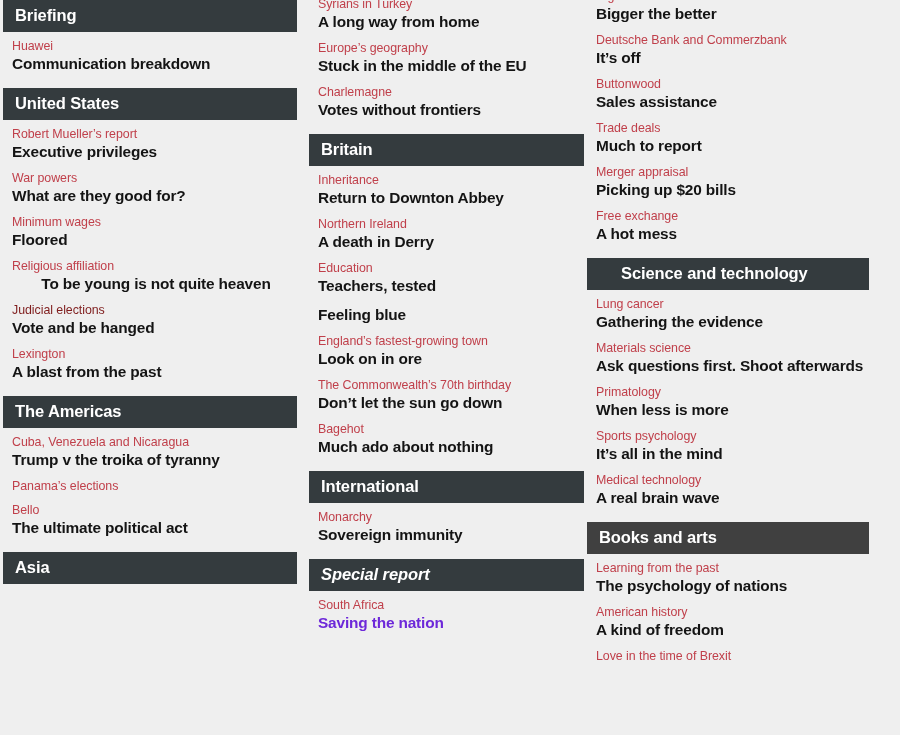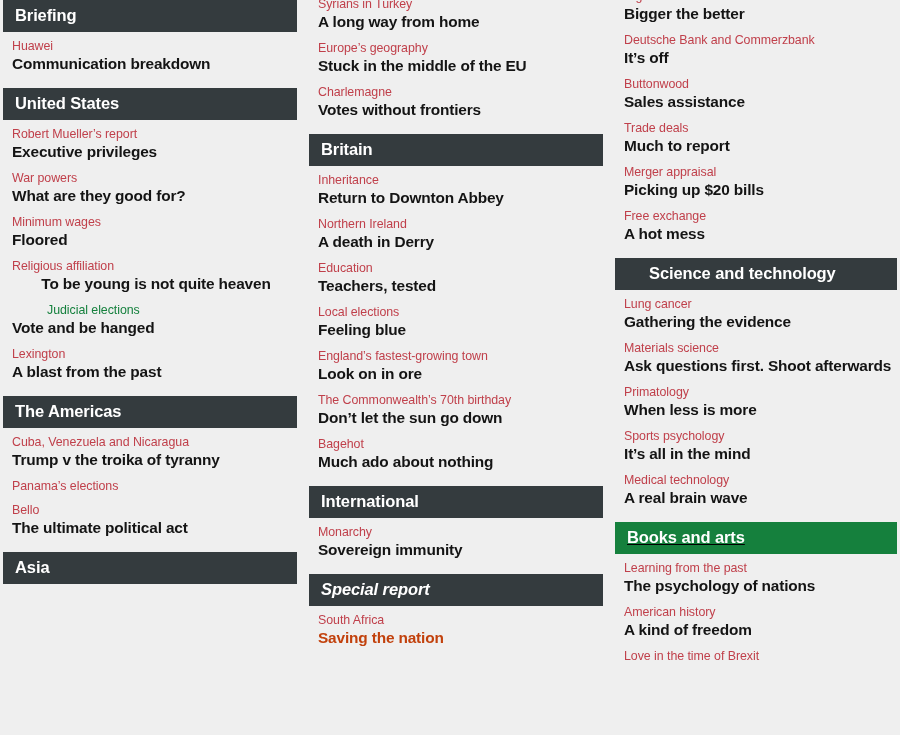--- a/index.html
+++ b/index.html
@@ -28,21 +28,21 @@
   .column {
     position: absolute;
     top: 0;
     overflow: hidden;
     height: 735px;
   }
 
   
   #col-0 { left: 0px;   width: 300px; }
   #col-1 { left: 306px; width: 300px; }
-  #col-2 { left: 612px; width: 288px; }
+  #col-2 { left: 584px; width: 288px; }
 
   .col-inner {
     position: relative;
   }
 
   .section {
     display: block;
   }
 
   .section-header {
@@ -138,21 +138,21 @@
             </li>
             <li class="article">
               <span class="kicker" style="color: rgb(192, 64, 75);">Minimum wages</span>
               <span class="headline" style="color: rgb(20, 20, 20);">Floored</span>
             </li>
             <li class="article">
               <span class="kicker" style="color: rgb(192, 64, 75);">Religious affiliation</span>
               <span class="headline" style="color: rgb(20, 20, 20); text-align: center;">To be young is not quite heaven</span>
             </li>
             <li class="article">
-              <span class="kicker" style="color: #15803d; margin-left: 35px;">Judicial elections</span>
+              <span class="kicker" style="color: #7f1d1d;">Judicial elections</span>
               <span class="headline" style="color: rgb(20, 20, 20);">Vote and be hanged</span>
             </li>
             <li class="article">
               <span class="kicker" style="color: rgb(192, 64, 75);">Lexington</span>
               <span class="headline" style="color: rgb(20, 20, 20);">A blast from the past</span>
             </li>
           </ul>
         </div>
         <div class="section">
           <div class="section-header" style="background: rgb(52, 59, 62);">
@@ -209,21 +209,20 @@
             </li>
             <li class="article">
               <span class="kicker" style="color: rgb(192, 64, 75);">Northern Ireland</span>
               <span class="headline" style="color: rgb(20, 20, 20);">A death in Derry</span>
             </li>
             <li class="article">
               <span class="kicker" style="color: rgb(192, 64, 75);">Education</span>
               <span class="headline" style="color: rgb(20, 20, 20);">Teachers, tested</span>
             </li>
             <li class="article">
-              <span class="kicker" style="color: rgb(192, 64, 75);">Local elections</span>
               <span class="headline" style="color: rgb(20, 20, 20);">Feeling blue</span>
             </li>
             <li class="article">
               <span class="kicker" style="color: rgb(192, 64, 75);">England’s fastest-growing town</span>
               <span class="headline" style="color: rgb(20, 20, 20);">Look on in ore</span>
             </li>
             <li class="article">
               <span class="kicker" style="color: rgb(192, 64, 75);">The Commonwealth’s 70th birthday</span>
               <span class="headline" style="color: rgb(20, 20, 20);">Don’t let the sun go down</span>
             </li>
@@ -244,21 +243,21 @@
             </li>
           </ul>
         </div>
         <div class="section">
           <div class="section-header" style="background: rgb(52, 59, 62);">
             <span class="section-header-title" style="color: rgb(255, 255, 255); font-style: italic;">Special report</span>
           </div>
           <ul class="section-items">
             <li class="article">
               <span class="kicker" style="color: rgb(192, 64, 75);">South Africa</span>
-              <span class="headline" style="color: #c2410c;">Saving the nation</span>
+              <span class="headline" style="color: #6d28d9;">Saving the nation</span>
             </li>
           </ul>
         </div>
       </div>
   </div>
   <div class="column" id="col-2" style="background: rgb(239, 239, 239);">
     <div class="col-inner">
         <div class="section continued">
           <ul class="section-items">
             <li class="article">
@@ -308,21 +307,21 @@
               <span class="kicker" style="color: rgb(192, 64, 75);">Sports psychology</span>
               <span class="headline" style="color: rgb(20, 20, 20);">It’s all in the mind</span>
             </li>
             <li class="article">
               <span class="kicker" style="color: rgb(192, 64, 75);">Medical technology</span>
               <span class="headline" style="color: rgb(20, 20, 20);">A real brain wave</span>
             </li>
           </ul>
         </div>
         <div class="section">
-          <div class="section-header" style="background: #15803d; text-decoration: underline;">
+          <div class="section-header" style="background: #404040;">
             <span class="section-header-title" style="color: rgb(255, 255, 255);">Books and arts</span>
           </div>
           <ul class="section-items">
             <li class="article">
               <span class="kicker" style="color: rgb(192, 64, 75);">Learning from the past</span>
               <span class="headline" style="color: rgb(20, 20, 20);">The psychology of nations</span>
             </li>
             <li class="article">
               <span class="kicker" style="color: rgb(192, 64, 75);">American history</span>
               <span class="headline" style="color: rgb(20, 20, 20);">A kind of freedom</span>

